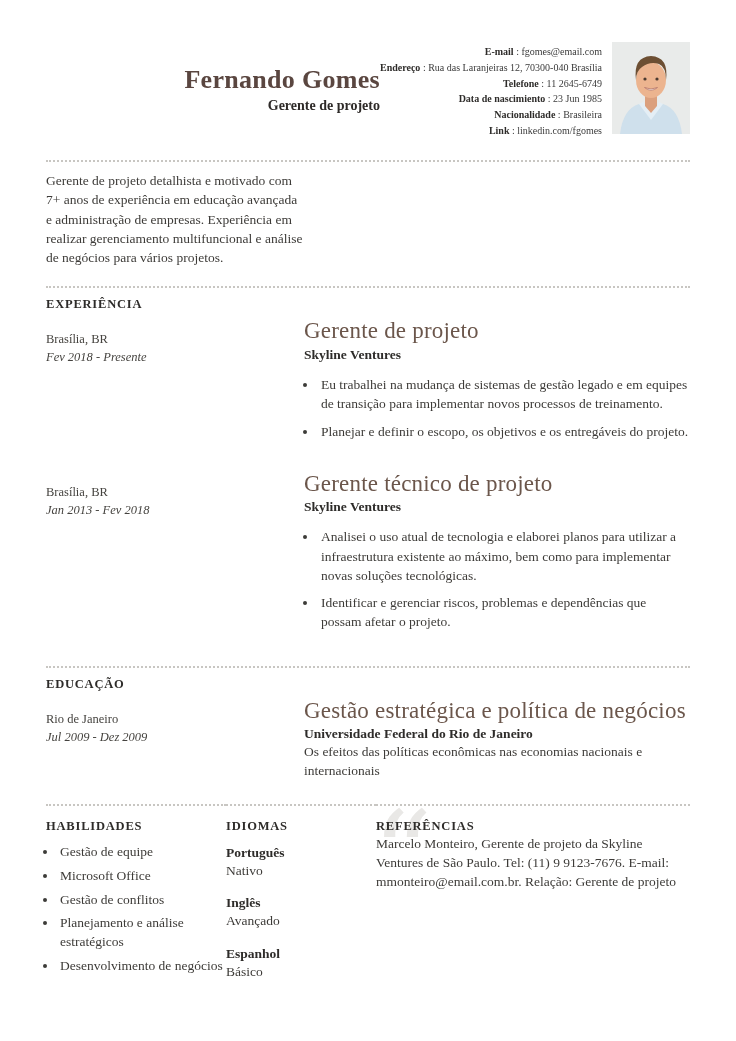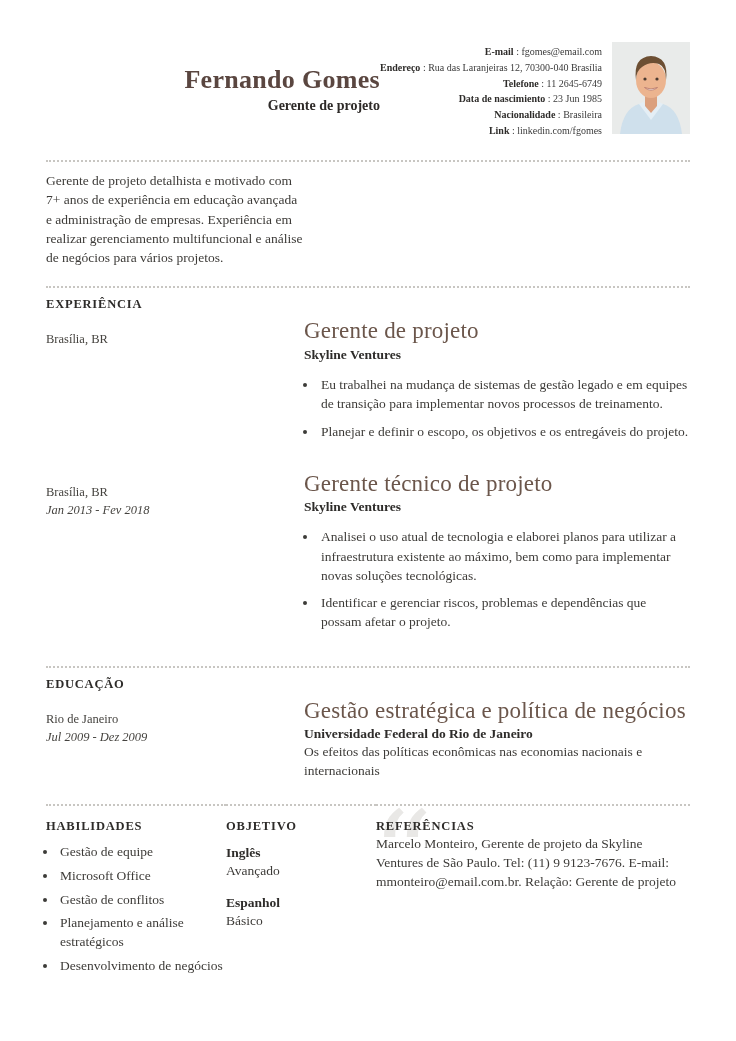--- a/index.html
+++ b/index.html
@@ -96,20 +96,21 @@
   </section>
 
   <div class="divider"></div>
 
   <section class="section sec-exp">
     <h2 class="sec">EXPERIÊNCIA</h2>
 
     <div class="row entry">
       <div class="entry-left">
         <div class="loc">Brasília, BR</div>
+        <div class="dates">Fev 2018 - Presente</div>
       </div>
       <div>
         <h3 class="jobtitle">Gerente de projeto</h3>
         <div class="company">Skyline Ventures</div>
         <ul class="bullets">
           <li>Eu trabalhei na mudança de sistemas de gestão legado e em equipes de transição para implementar novos processos de treinamento.</li>
           <li>Planejar e definir o escopo, os objetivos e os entregáveis do projeto.</li>
         </ul>
       </div>
     </div>
@@ -155,21 +156,25 @@
       <ul class="skills">
         <li>Gestão de equipe</li>
         <li>Microsoft Office</li>
         <li>Gestão de conflitos</li>
         <li>Planejamento e análise estratégicos</li>
         <li>Desenvolvimento de negócios</li>
       </ul>
     </div>
 
     <div class="bcol">
-      <h2 class="sec">OBJETIVO</h2>
+      <h2 class="sec">IDIOMAS</h2>
+      <div class="lang">
+        <div class="lang-name">Português</div>
+        <div class="lang-level">Nativo</div>
+      </div>
       <div class="lang">
         <div class="lang-name">Inglês</div>
         <div class="lang-level">Avançado</div>
       </div>
       <div class="lang">
         <div class="lang-name">Espanhol</div>
         <div class="lang-level">Básico</div>
       </div>
     </div>
 

